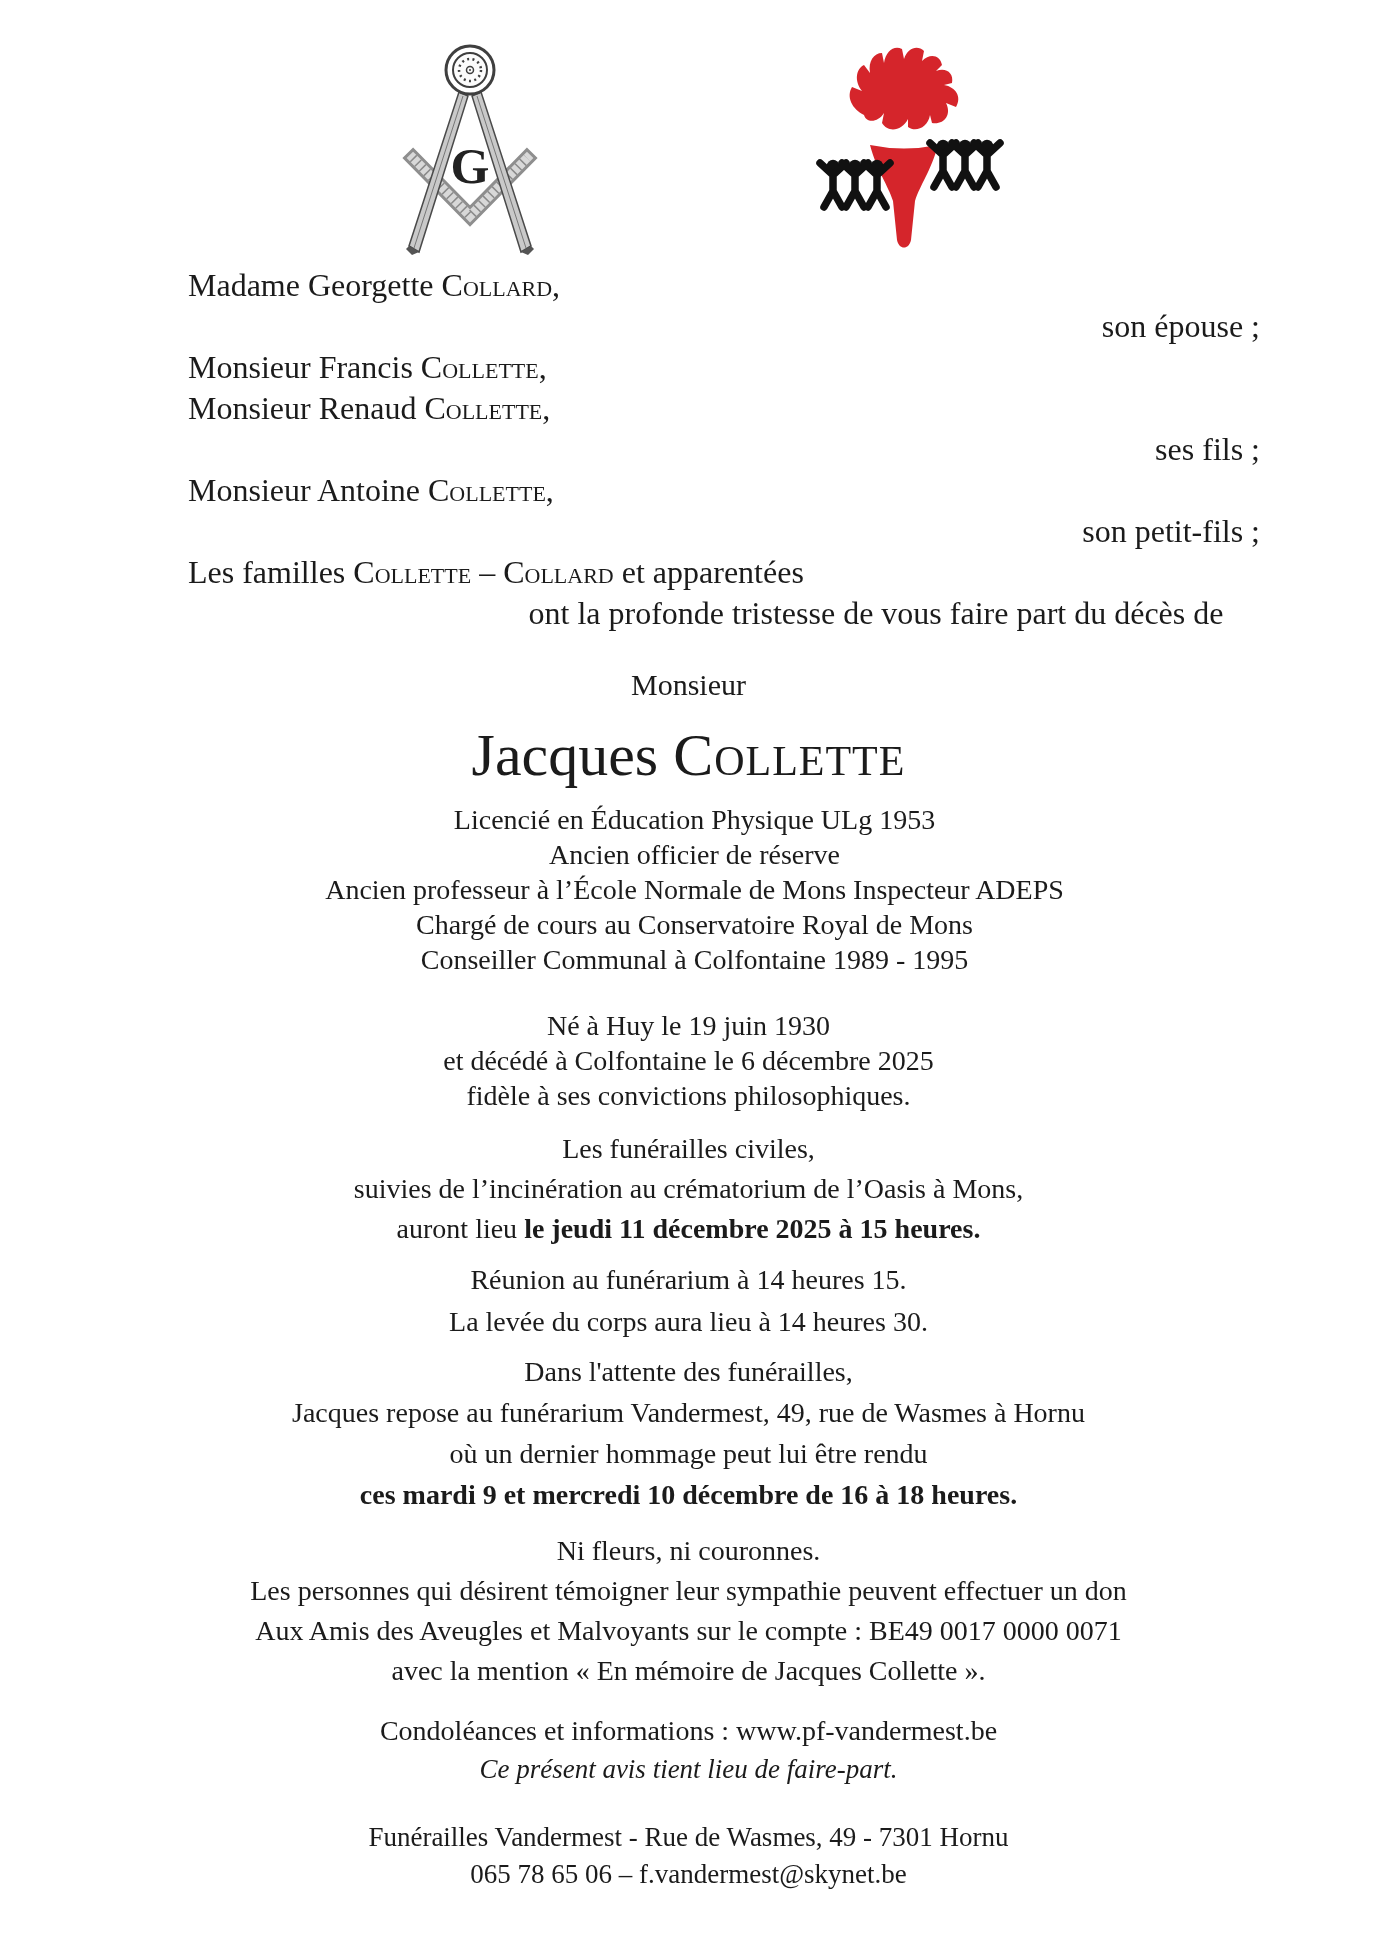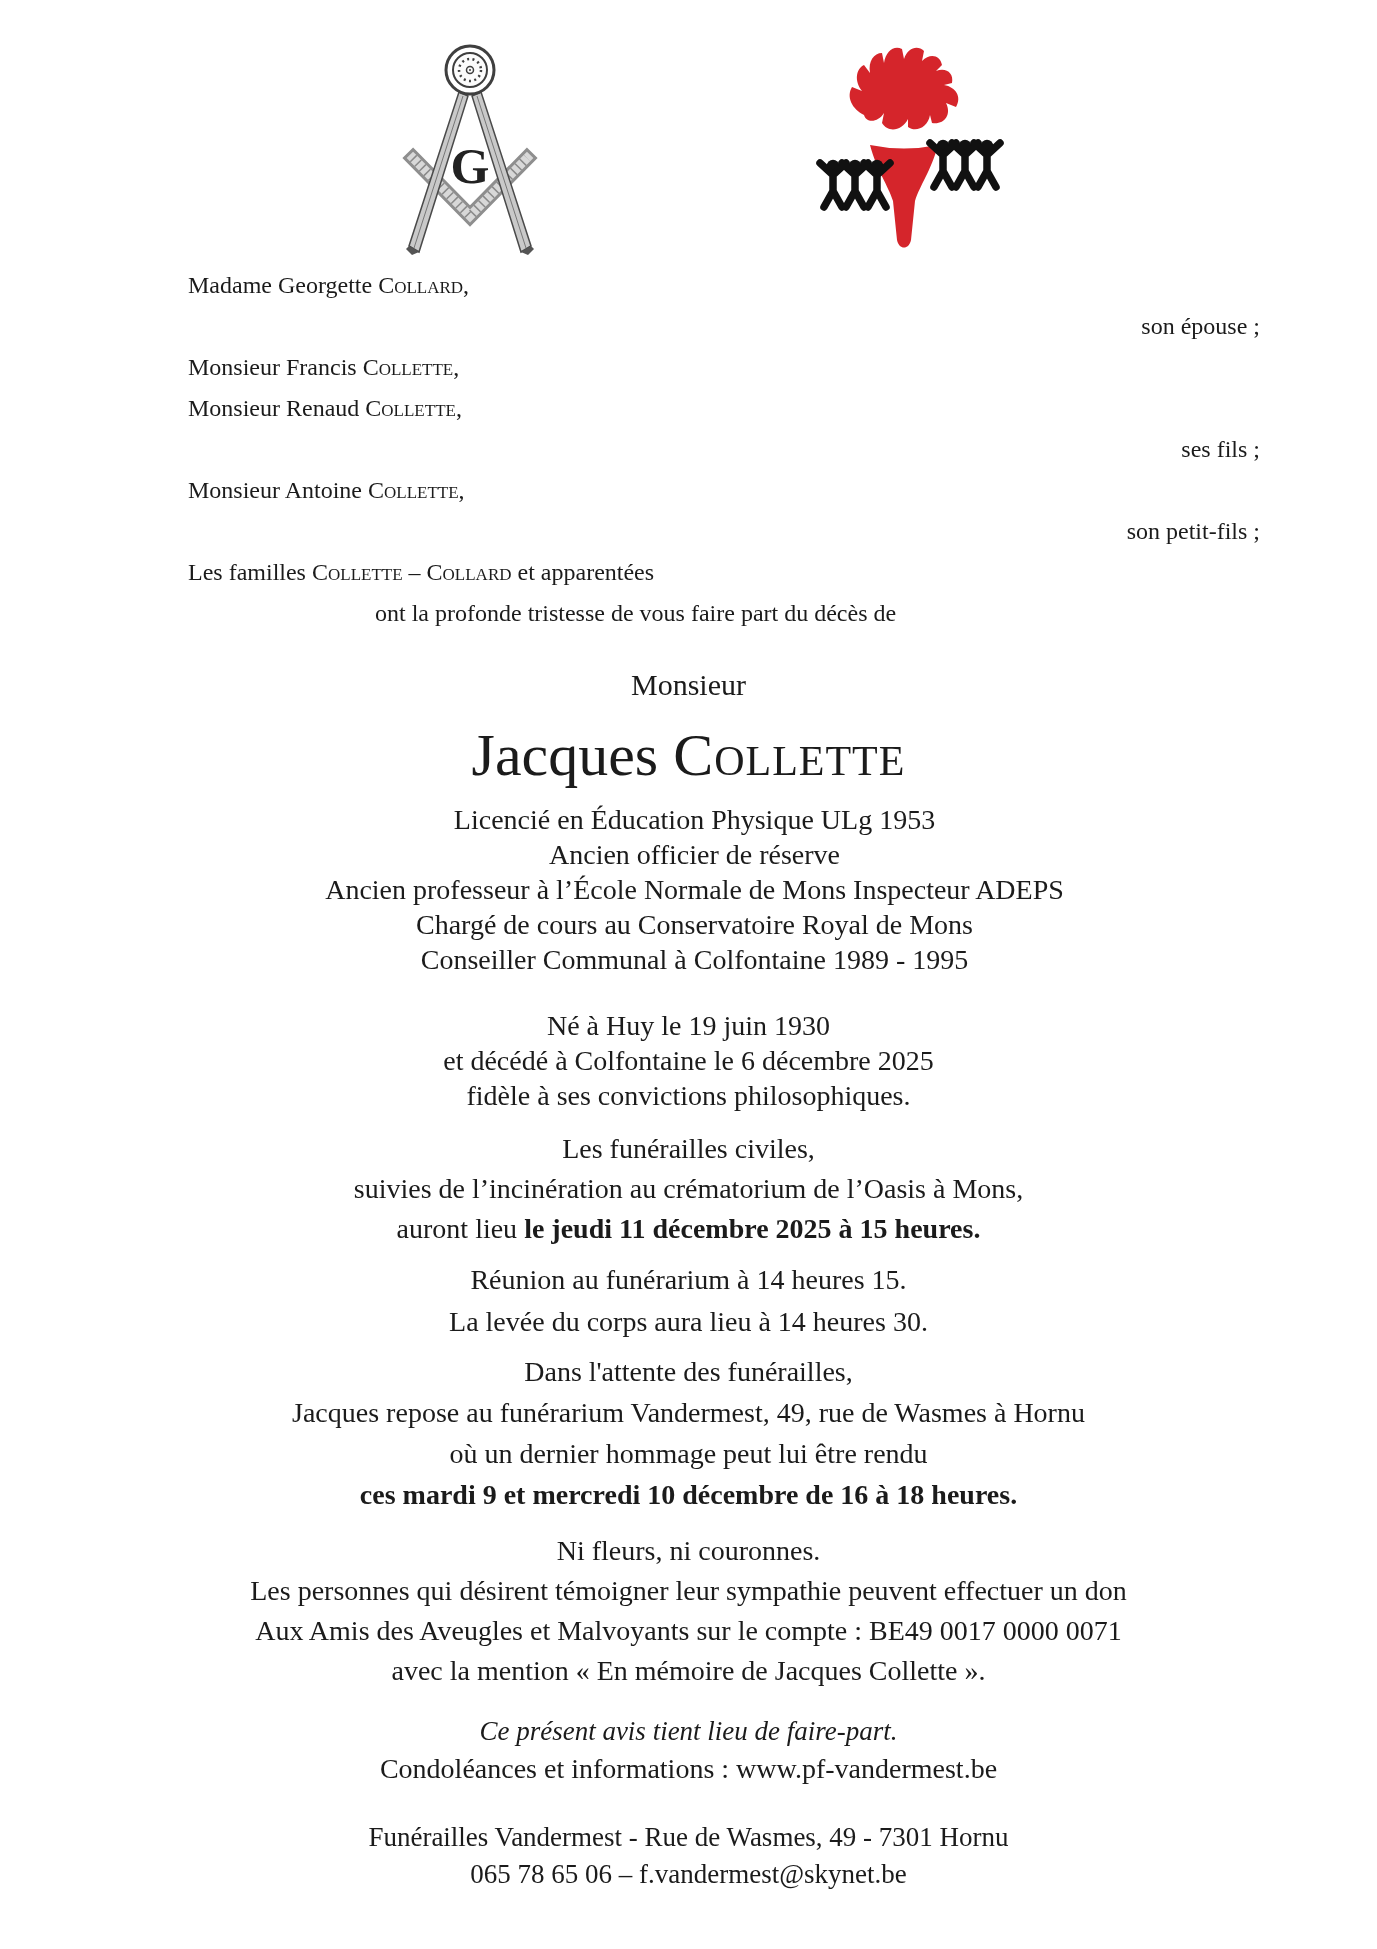--- a/index.html
+++ b/index.html
@@ -5,23 +5,23 @@
   html,body{margin:0;padding:0;background:#ffffff;}
   .page{position:relative;width:1377px;height:1949px;background:#ffffff;color:#1b1b1b;
         font-family:"Liberation Serif", serif;overflow:hidden;}
   .hdr{position:relative;height:265px;}
   .masonic{position:absolute;left:385px;top:40px;}
   .torch{position:absolute;left:812px;top:45px;}
   .ln{font-size:28px;}
   .left{padding-left:188px;text-align:left;}
   .right{padding-right:117px;text-align:right;}
   .center{text-align:center;}
-  .indent{padding-left:375px;text-align:left;}
+  .indent{padding-left:375px;text-align:center;}
   .fs28{font-size:28px;}
-  .fam .ln{line-height:41px;font-size:24px;}
+  .fam .ln{line-height:41px;font-size:32px;}
   .sc{font-variant:small-caps;}
   .monsieur{margin-top:30px;font-size:30px;line-height:41px;}
   .bigname{margin-top:20px;font-size:60px;line-height:60px;}
   .bigname .sc{letter-spacing:1px;}
   .bio{margin-top:17px;}  .bio .ln{line-height:35px;margin-left:12px;}
   .life{margin-top:31px;} .life .ln{line-height:35px;}
   .cer{margin-top:16px;}  .cer .ln{line-height:40px;}
   .meet{margin-top:10px;} .meet .ln{line-height:42px;}
   .att{margin-top:8px;}   .att .ln{line-height:41px;}
   .fl{margin-top:16px;}   .fl .ln{line-height:40px;}
@@ -144,22 +144,22 @@
   </section>
 
   <section class="fl">
     <div class="ln center">Ni fleurs, ni couronnes.</div>
     <div class="ln center">Les personnes qui désirent témoigner leur sympathie peuvent effectuer un don</div>
     <div class="ln center">Aux Amis des Aveugles et Malvoyants sur le compte : BE49 0017 0000 0071</div>
     <div class="ln center">avec la mention « En mémoire de Jacques Collette ».</div>
   </section>
 
   <section class="cond">
+    <div class="ln center">Condoléances et informations : www.pf-vandermest.be</div>
     <div class="ln center it">Ce présent avis tient lieu de faire-part.</div>
-    <div class="ln center">Condoléances et informations : www.pf-vandermest.be</div>
   </section>
 
   <footer class="foot">
     <div class="ln center">Funérailles Vandermest - Rue de Wasmes, 49 - 7301 Hornu</div>
     <div class="ln center">065 78 65 06 – f.vandermest@skynet.be</div>
   </footer>
 
 </div>
 
 </body></html>

